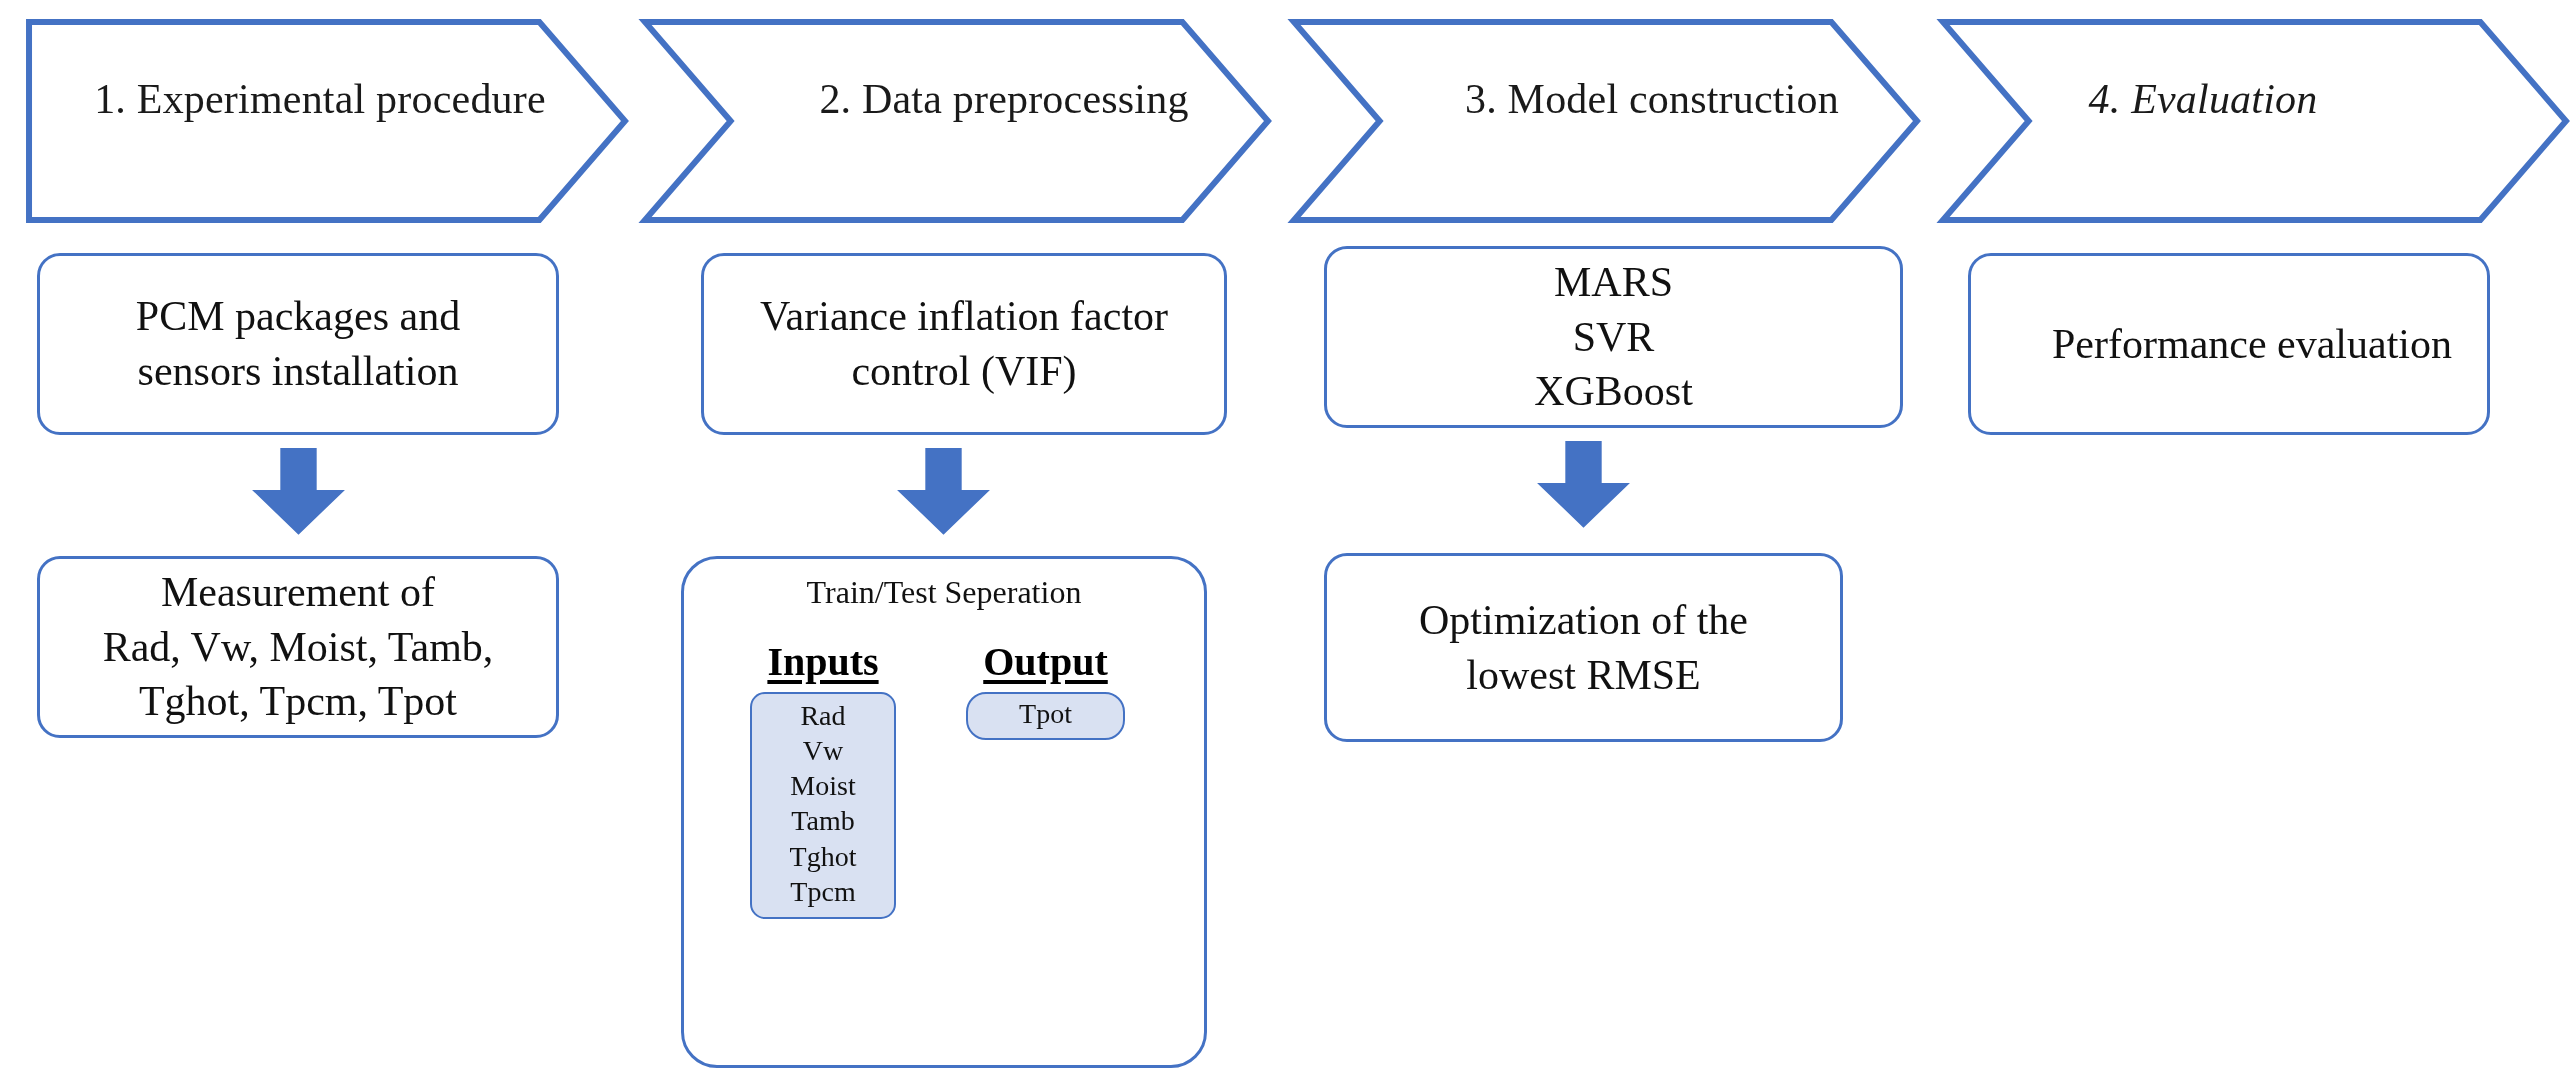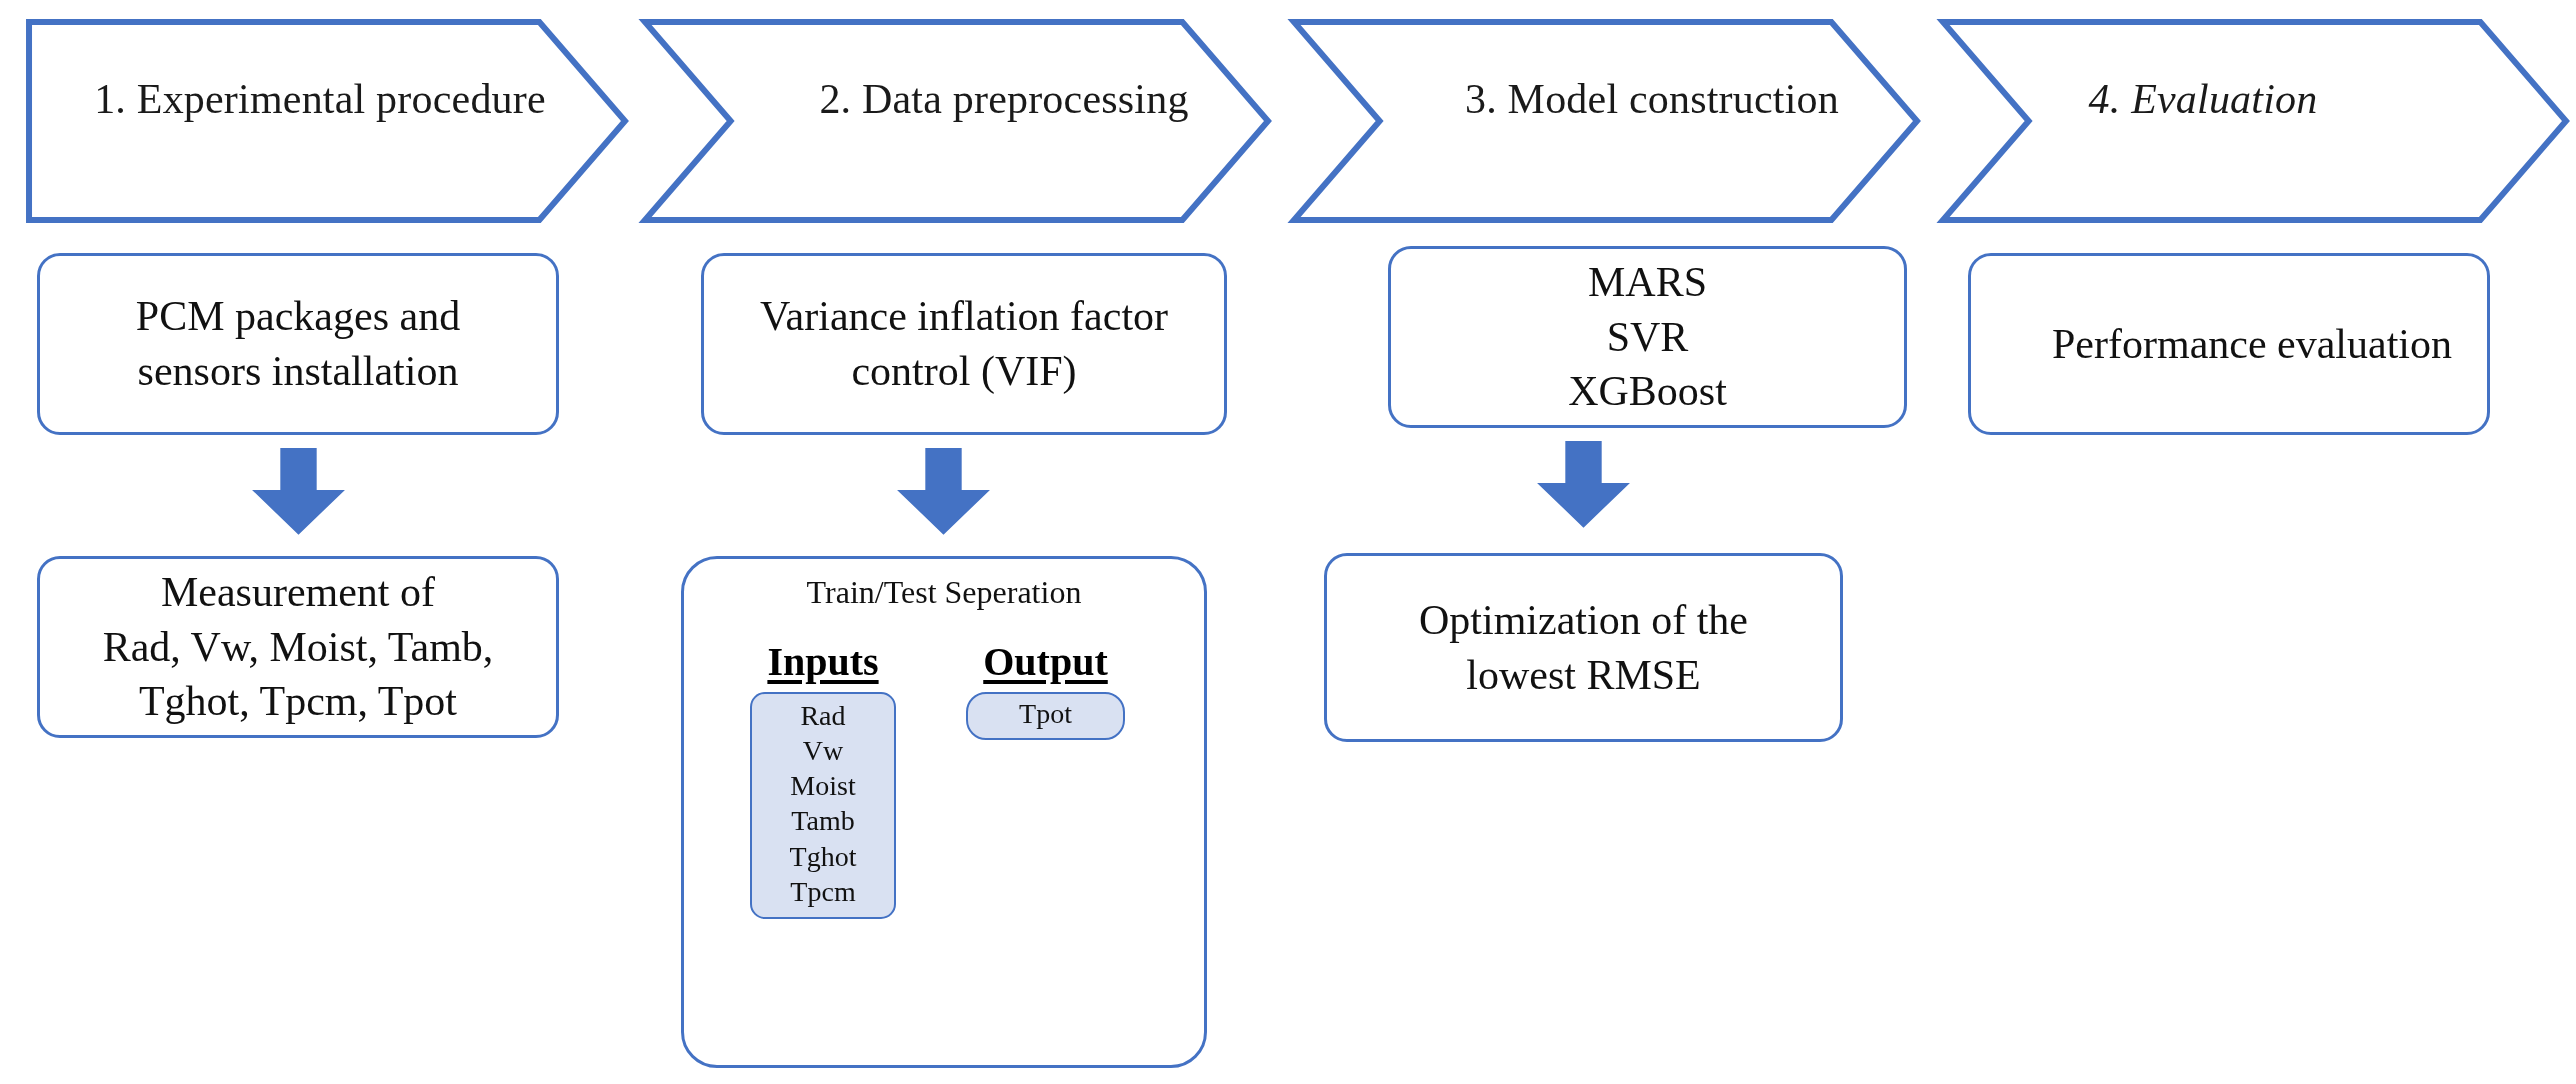--- a/index.html
+++ b/index.html
@@ -236,21 +236,21 @@
     </div>
 
     <div class="tt-col" style="left:282px; width:159px;">
       <div class="tt-head">Output</div>
       <div class="var-chip single">
         <span>Tpot</span>
       </div>
     </div>
   </div>
 
-  <div class="rbox" style="left:1388px; top:246px; width:519px; height:182px;">
+  <div class="rbox" style="left:1324px; top:246px; width:579px; height:182px;">
     <span class="lines">
       <span>MARS</span>
       <span>SVR</span>
       <span>XGBoost</span>
     </span>
   </div>
 
   <div class="down-arrow" style="left:1533px; top:441px;">
     <svg viewBox="0 0 150 130" preserveAspectRatio="none">
       <path d="M 48 0 L 102 0 L 102 62 L 144 62 L 75 128 L 6 62 L 48 62 Z" fill="#4472C4"></path>

